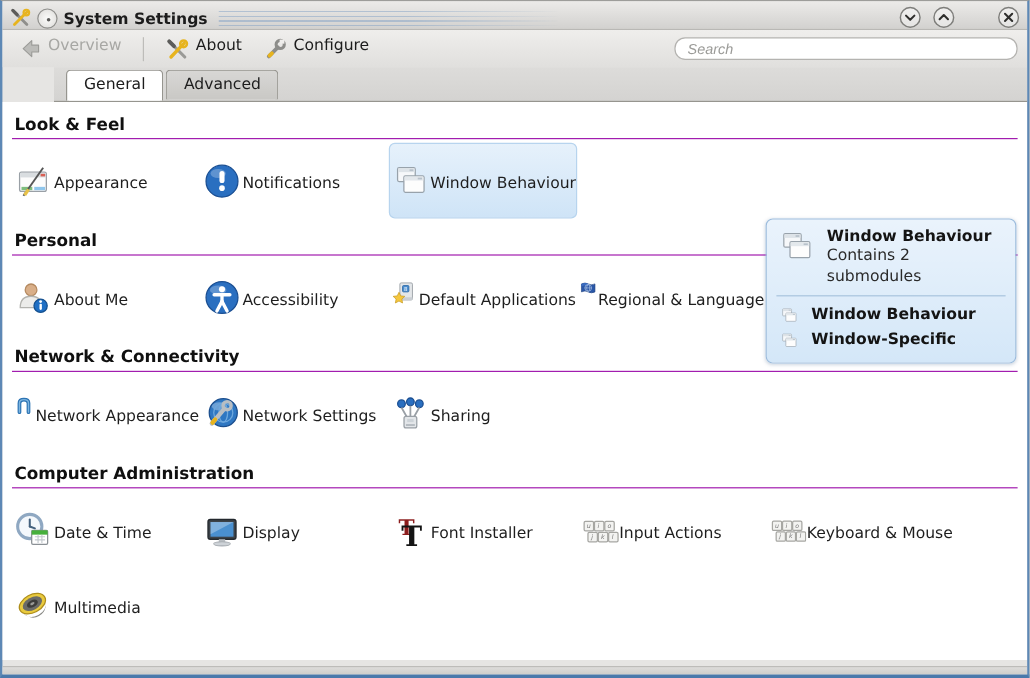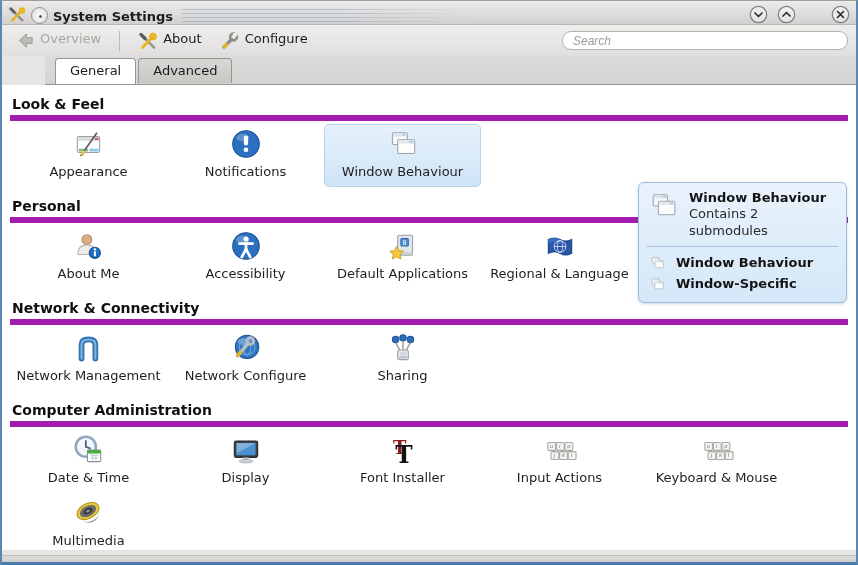--- a/index.html
+++ b/index.html
@@ -49,23 +49,23 @@
   
   .tabbar{ height:29px; background:linear-gradient(#dddcda,#d4d3d1);
     border-bottom:1px solid #96958f; display:flex; align-items:center; padding:0 0 0 10px;margin-left:43px; }
   .tab{ font-size:13px; color:#1c1c1c; padding:4px 14px 5px; border:1px solid #96958f;
     border-bottom:none; border-radius:4px 4px 0 0; margin-right:2px; cursor:pointer; }
   .tab.active{ background:#fff; position:relative; margin-bottom:-1px; padding-bottom:6px; }
   .tab.inactive{ background:linear-gradient(#d8d7d5,#c9c8c5); }
   
   .content{ position:relative; background:#fff; height:465px; overflow:hidden; }
   .section-title{ font-size:14px; font-weight:bold; color:#101010;
-    margin:11px 8px 0; padding:0 2px 3px; border-bottom:6px solid #a21caf; }
+    margin:11px 8px 0; padding:0 2px 3px; border-bottom:1px solid #a21caf; }
   .grid{ display:flex; flex-wrap:wrap; padding:3px 8px 0; }
-  .cell{ width:157px; height:63px; display:flex; flex-direction:column; align-items:center;
+  .cell{ width:157px; height:63px; display:flex; flex-direction:row; align-items:center;
     justify-content:flex-start; padding-top:3px; border:1px solid transparent; border-radius:5px;
     cursor:pointer; }
   .cell .ic{ width:34px; height:34px; display:block; }
   .cell .lbl{ font-size:13px; color:#1e1e1e; margin-top:2px; white-space:nowrap; }
   .cell.selected{ background:linear-gradient(#e6f1fb,#cfe4f7); border-color:#b7d4ee; }
   
   .tooltip{ position:absolute; left:636px; top:97px; width:209px;
     background:linear-gradient(#eaf3fc,#d4e7f8); border:1px solid #9cbcdd; border-radius:6px;
     padding:7px 8px 8px; box-shadow:0 1px 3px rgba(60,90,130,.25); }
   .tt-head{ display:flex; gap:9px; align-items:flex-start; }
@@ -235,33 +235,33 @@
             <span class="lbl">Regional &amp; Language</span>
           </div>
         </div>
         <div class="section-title">Network &amp; Connectivity</div>
         <div class="grid">
           <div class="cell">
             <span class="ic"><svg viewBox="0 0 32 32">
                 <path d="M9 25 L9 12 q0 -5 6.5 -5 q6.5 0 6.5 5 L22 25" fill="none" stroke="#2d74b4" stroke-width="5.4" stroke-linecap="round"></path>
                 <path d="M9 25 L9 12 q0 -5 6.5 -5 q6.5 0 6.5 5 L22 25" fill="none" stroke="#7db5e0" stroke-width="2" stroke-linecap="round"></path>
               </svg></span>
-            <span class="lbl">Network Management</span>
+            <span class="lbl">Network Appearance</span>
           </div>
           <div class="cell">
             <span class="ic"><svg viewBox="0 0 32 32">
                 <circle cx="17" cy="14" r="11" fill="#2f77c2" stroke="#1c4f8e"></circle>
                 <ellipse cx="14" cy="9" rx="6" ry="3.2" fill="rgba(255,255,255,.3)"></ellipse>
                 <circle cx="17" cy="14" r="7.5" fill="none" stroke="#6ea8dd" stroke-width="1"></circle>
                 <ellipse cx="17" cy="14" rx="3.4" ry="7.5" fill="none" stroke="#6ea8dd" stroke-width="1"></ellipse>
                 <circle cx="20" cy="8.5" r="3.2" fill="none" stroke="#b9bec3" stroke-width="2.6"></circle>
                 <line x1="17.8" y1="11" x2="8" y2="22.5" stroke="#b9bec3" stroke-width="3.4" stroke-linecap="round"></line>
                 <line x1="8.6" y1="21.8" x2="10.6" y2="19.4" stroke="#e7b41e" stroke-width="3.4" stroke-linecap="round"></line>
               </svg></span>
-            <span class="lbl">Network Configure</span>
+            <span class="lbl">Network Settings</span>
           </div>
           <div class="cell">
             <span class="ic"><svg viewBox="0 0 32 32">
                 <circle cx="9" cy="7" r="3" fill="#2a6fc0" stroke="#1b4f92"></circle>
                 <circle cx="16" cy="5.5" r="3" fill="#2a6fc0" stroke="#1b4f92"></circle>
                 <circle cx="23" cy="7" r="3" fill="#2a6fc0" stroke="#1b4f92"></circle>
                 <path d="M9 10 L13 17 M16 8.5 L16 17 M23 10 L19 17" stroke="#9aa0a6" stroke-width="1.4" fill="none"></path>
                 <rect x="11" y="17" width="10" height="9" rx="1.5" fill="#e3e6e9" stroke="#9aa0a6"></rect>
                 <rect x="12.5" y="23" width="7" height="1.4" fill="#b2b8be"></rect>
                 <rect x="13.5" y="19" width="5" height="2.4" fill="#cdd3d8"></rect>

